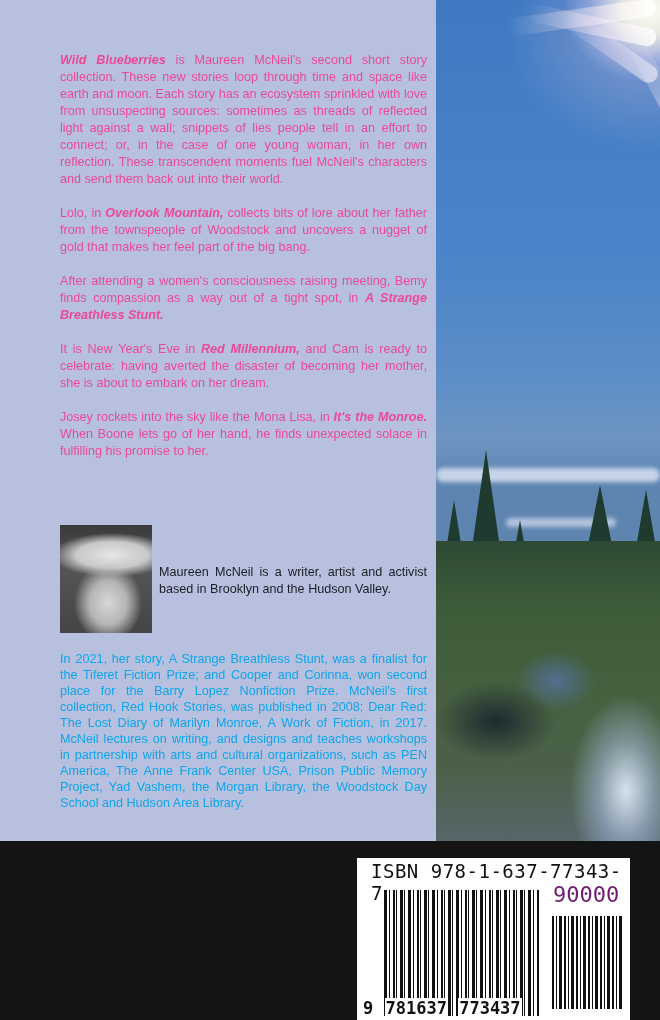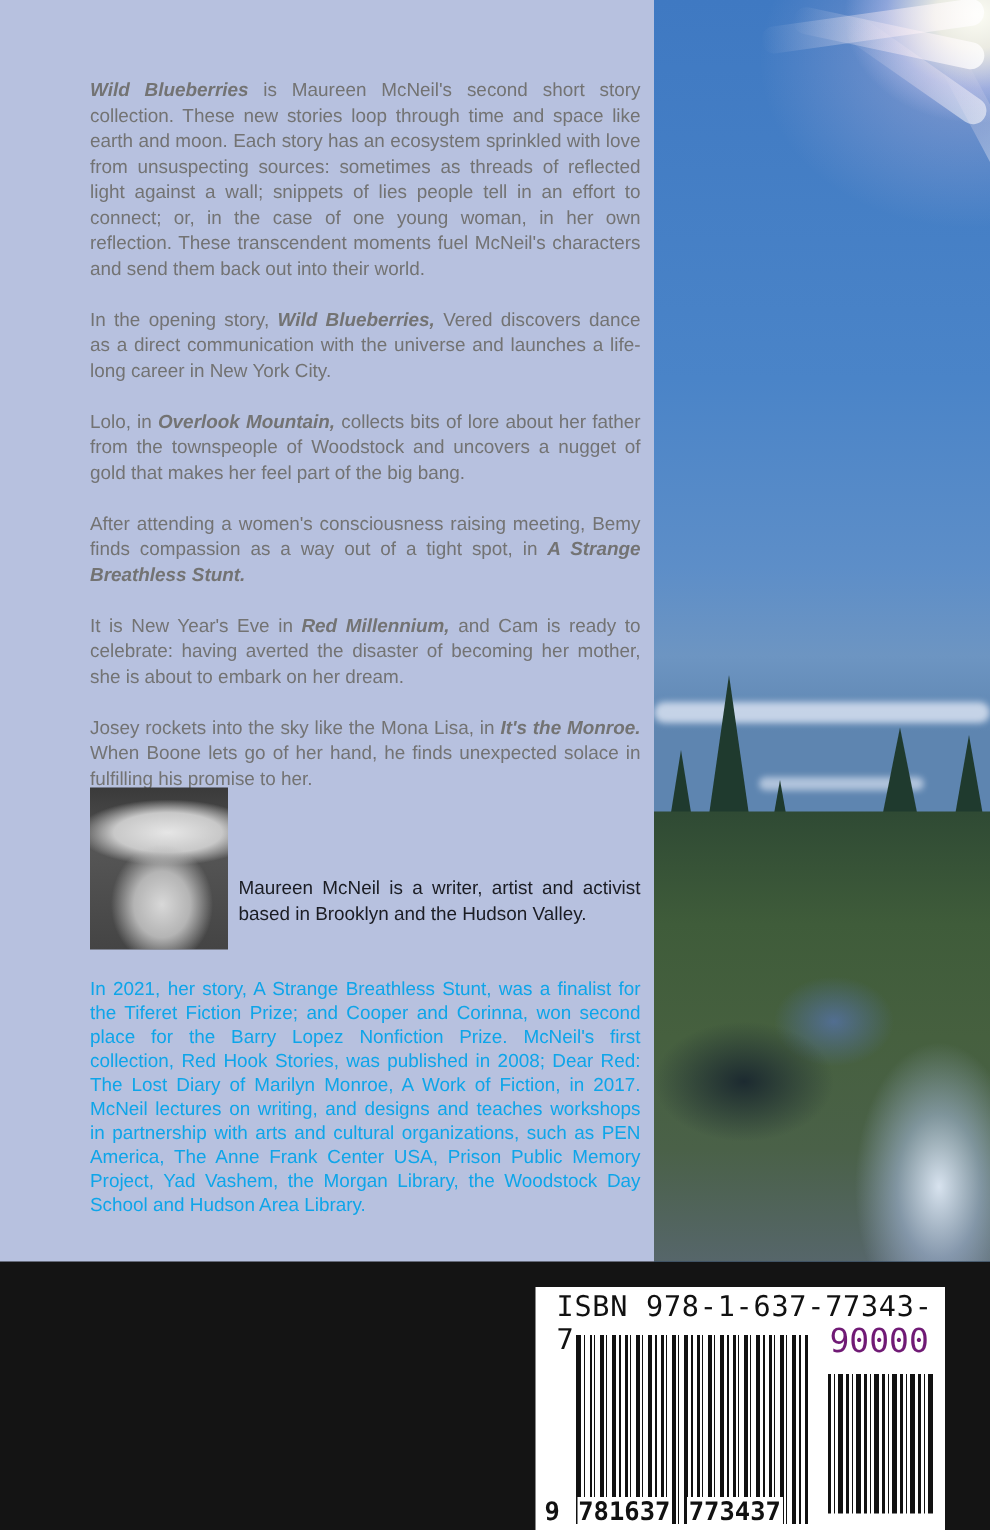--- a/index.html
+++ b/index.html
@@ -37,34 +37,34 @@
   .hill {
     position: absolute; left: 0; right: 0; bottom: 0; height: 300px;
     background:
       radial-gradient(ellipse 60px 40px at 60px 180px, #1c2a30 0%, rgba(28,42,48,0) 100%),
       radial-gradient(ellipse 70px 120px at 190px 250px, rgba(230,240,255,0.9) 0%, rgba(180,200,240,0.5) 40%, rgba(120,150,200,0) 80%),
       radial-gradient(ellipse 40px 30px at 120px 140px, rgba(90,120,200,0.6) 0%, rgba(90,120,200,0) 100%),
       linear-gradient(180deg, #2f4a34 0%, #3f5c3a 25%, #46603f 50%, #4a6148 75%, #56666a 100%);
   }
   .text-block {
     position: absolute; left: 60px; width: 367px;
-    font-size: 12.6px; line-height: 17px; color: #737373;
+    font-size: 12.6px; line-height: 17px; color: #ec4899;
     text-align: justify;
   }
   .text-block p { margin: 0 0 17px 0; }
   .text-block b i, .text-block i b { font-weight: bold; font-style: italic; }
   .author-photo {
     position: absolute; left: 60px; top: 525px; width: 92px; height: 108px;
     background:
       radial-gradient(ellipse 34px 40px at 48px 78px, #d8d8d8 0%, #b4b4b4 55%, rgba(100,100,100,0) 100%),
       radial-gradient(ellipse 60px 22px at 52px 30px, #e6e6e6 0%, #c8c8c8 60%, rgba(120,120,120,0) 100%),
       linear-gradient(180deg, #3a3a3a 0%, #555 40%, #444 100%);
   }
   .author-blurb {
-    position: absolute; left: 159px; top: 584px; width: 268px;
+    position: absolute; left: 159px; top: 564px; width: 268px;
     font-size: 12.6px; line-height: 17px; color: #1b1d24; text-align: justify;
   }
   .bio {
     position: absolute; left: 60px; top: 651px; width: 367px;
     font-size: 12.6px; line-height: 16px; color: #0ea5e9; text-align: justify;
   }
   .barcode-box {
     position: absolute; left: 357px; top: 810px; width: 273px; height: 165px;
     background: #ffffff;
     margin-top: 48px;
@@ -109,21 +109,20 @@
   <div class="tree" style="left:30px; top:450px; border-bottom-width:140px; border-left-width:20px; border-right-width:20px;"></div>
   <div class="tree" style="left:2px; top:500px; border-bottom-width:100px;"></div>
   <div class="tree" style="left:68px; top:520px; border-bottom-width:90px;"></div>
   <div class="tree" style="left:140px; top:485px; border-bottom-width:120px; border-left-width:24px; border-right-width:24px;"></div>
   <div class="tree" style="left:190px; top:490px; border-bottom-width:115px; border-left-width:20px; border-right-width:20px;"></div>
   <div class="hill"></div>
 </div>
 
 <div class="text-block" style="top:52px;">
   <p><b><i>Wild Blueberries</i></b><span> is Maureen McNeil's second short story collection. These new stories loop through time and space like earth and moon. Each story has an ecosystem sprinkled with love from unsuspecting sources: sometimes as threads of reflected light against a wall; snippets of lies people tell in an effort to connect; or, in the case of one young woman, in her own reflection. These transcendent moments fuel McNeil's characters and send them back out into their world.</span></p>
-  <p><span>In the opening story, </span><b><i>Wild Blueberries,</i></b><span> Vered discovers dance as a direct communication with the universe and launches a life-long career in New York City.</span></p>
   <p><span>Lolo, in </span><b><i>Overlook Mountain,</i></b><span> collects bits of lore about her father from the townspeople of Woodstock and uncovers a nugget of gold that makes her feel part of the big bang.</span></p>
   <p><span>After attending a women's consciousness raising meeting, Bemy finds compassion as a way out of a tight spot, in </span><b><i>A Strange Breathless Stunt.</i></b><span></span></p>
   <p><span>It is New Year's Eve in </span><b><i>Red Millennium,</i></b><span> and Cam is ready to celebrate: having averted the disaster of becoming her mother, she is about to embark on her dream.</span></p>
   <p><span>Josey rockets into the sky like the Mona Lisa, in </span><b><i>It's the Monroe.</i></b><span> When Boone lets go of her hand, he finds unexpected solace in fulfilling his promise to her.</span></p>
 </div>
 
 <div class="author-photo"></div>
 <div class="author-blurb">Maureen McNeil is a writer, artist and activist based in Brooklyn and the Hudson Valley.</div>
 <div class="bio">In 2021, her story, A Strange Breathless Stunt, was a finalist for the Tiferet Fiction Prize; and Cooper and Corinna, won second place for the Barry Lopez Nonfiction Prize. McNeil's first collection, Red Hook Stories, was published in 2008; Dear Red: The Lost Diary of Marilyn Monroe, A Work of Fiction, in 2017. McNeil lectures on writing, and designs and teaches workshops in partnership with arts and cultural organizations, such as PEN America, The Anne Frank Center USA, Prison Public Memory Project, Yad Vashem, the Morgan Library, the Woodstock Day School and Hudson Area Library.</div>
 

